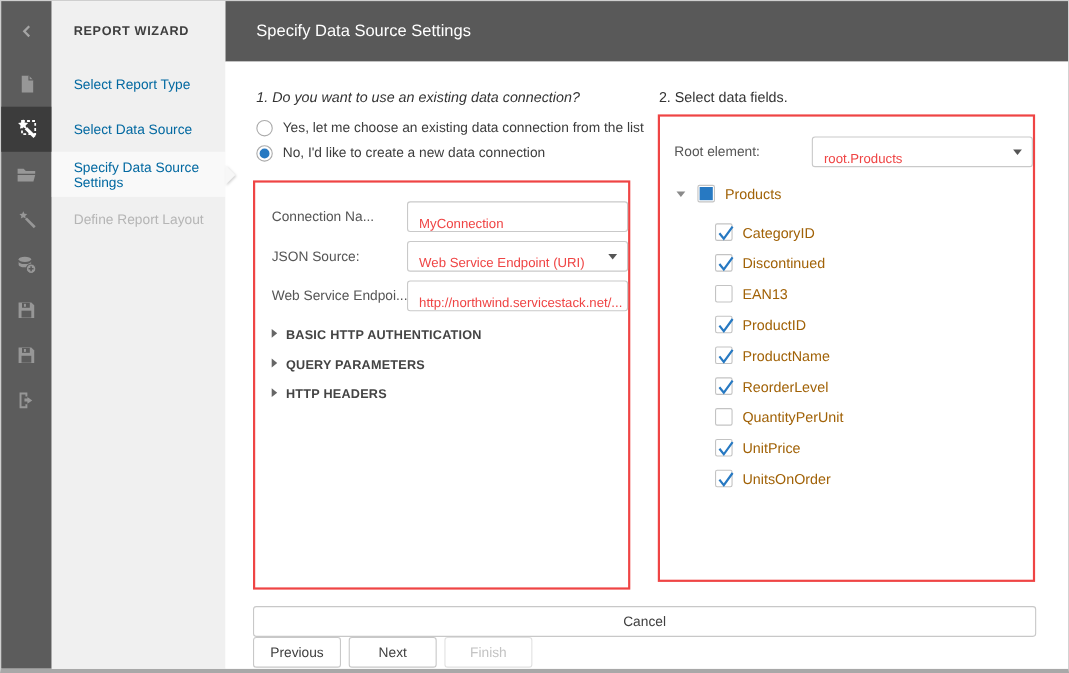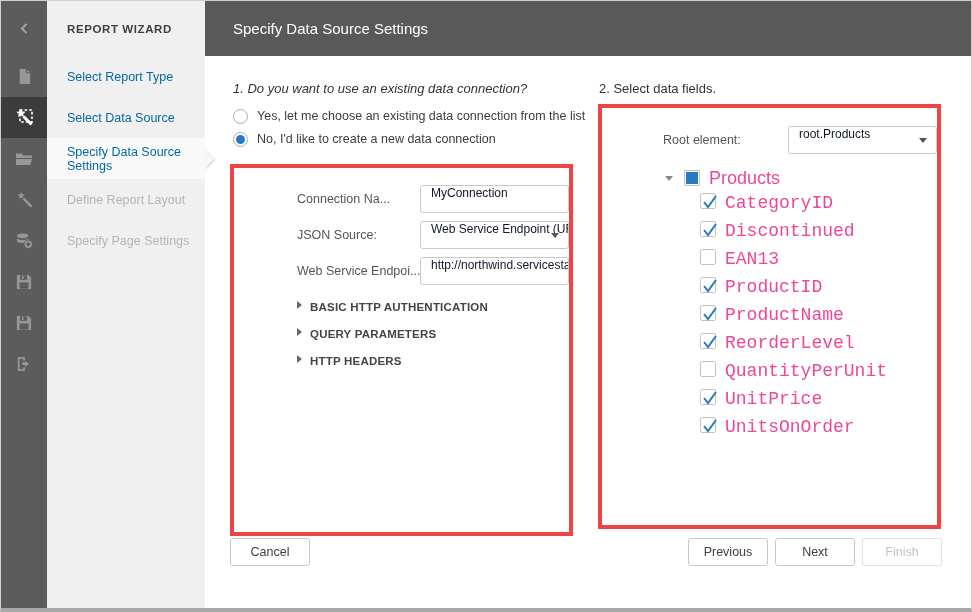--- a/index.html
+++ b/index.html
@@ -44,27 +44,27 @@
   .col-left > .heading { margin:25px 0 0 3px;font-style:italic; }
   .col-right > .heading { margin:25px 0 8px 1px; }
 
   .radio-group { margin:13px 0 0 3px; }
   .radio-row { display:flex; align-items:flex-start; height:19px; margin-bottom:4px; cursor:pointer; }
   .radio { width:15px; height:15px; border:1px solid #ababab; border-radius:50%; background:#fff;
            margin-right:9px; position:relative; flex:none; }
   .radio.selected::after { content:''; position:absolute; inset:2px; border-radius:50%; background:#2779c2; }
   .radio-label { font-size:12.5px; color:#3d3d3d; white-space:nowrap; }
 
-  .panel { border:4px solid #ef4444; background:#fff;padding-left:48px; }
+  .panel { border:2px solid #ef4444; background:#fff; }
   .panel-left { margin-top:13px; height:372px; padding-top:17px; }
 
   .form-row { display:flex; align-items:center; height:28px; margin:0 0 8px 15px; }
   .form-label { width:123px; flex:none; font-size:12.5px; color:#555; white-space:nowrap; overflow:hidden; }
   .control { width:212px; height:28px; border:1px solid #c9c9c9; border-radius:3px; background:#fff;
-             display:flex; align-items:flex-start; padding:0 10px; font-size:12px; color:#0f172a;
+             display:flex; align-items:flex-end; padding:0 10px; font-size:12px; color:#ef4444;
              position:relative; white-space:nowrap; overflow:hidden; }
   .control.select { cursor:pointer; padding-right:22px; }
   .caret { position:absolute; right:9px; top:50%; margin-top:-2px; width:0; height:0;
            border-left:4px solid transparent; border-right:4px solid transparent; border-top:5px solid #555; }
 
   .accordion { margin:16px 0 0 15px; }
   .acc-item { display:flex; align-items:flex-start; height:27px; cursor:pointer; }
   .acc-arrow { width:0; height:0; border-left:5px solid #666; border-top:4px solid transparent;
                border-bottom:4px solid transparent; margin-right:8px; flex:none; }
   .acc-label { font-size:11.5px; font-weight:bold; color:#444; letter-spacing:.2px; }
@@ -75,24 +75,24 @@
 
   .tree { margin-top:9px; }
   .tree-root-row { display:flex; align-items:center; height:30px; margin-left:15px; }
   .expander { width:0; height:0; border-top:5px solid #8a8a8a; border-left:4px solid transparent;
               border-right:4px solid transparent; margin-right:11px; cursor:pointer; flex:none; }
   .checkbox { width:16px; height:16px; border:1px solid #c3c3c3; border-radius:2px; background:#fff;
               position:relative; flex:none; cursor:pointer; }
   .checkbox svg { display:none; position:absolute; left:-1px; top:-2px; }
   .checkbox.checked svg { display:block; }
   .checkbox.indeterminate::after { content:''; position:absolute; inset:1px; background:#2779c2; }
-  .tree-label { font-size:18px; color:#ec4899; margin-left:9px; white-space:nowrap; }
-  .tree-item { display:flex; align-items:flex-start; height:28px; margin-left:50px;font-family:Liberation Mono, monospace; }
-
-  .footer { position:absolute; left:25px; right:29px; top:482px; display:flex; justify-content:space-between; }
+  .tree-label { font-size:13px; color:#a16207; margin-left:9px; white-space:nowrap; }
+  .tree-item { display:flex; align-items:flex-end; height:28px; margin-left:50px; }
+
+  .footer { position:absolute; left:25px; right:29px; top:495px; display:flex; justify-content:space-between;flex-direction:column; }
   .btn-group { display:flex; gap:7px; }
   .btn { min-width:80px; height:28px; border:1px solid #c8c8c8; border-radius:3px; background:#fff;
          color:#404040; font-size:12.5px; font-family:inherit; display:inline-flex; align-items:center;
          justify-content:center; cursor:pointer; padding:0 14px; }
   .btn.disabled { color:#c3c3c3; border-color:#e1e1e1; cursor:default; }
 </style>
 </head>
 <body>
 
 <div class="window">
@@ -173,23 +173,20 @@
         </div>
 
         <div class="side-item active">
           <span>Specify Data Source Settings</span>
         </div>
 
         <div class="side-item disabled">
           <span>Define Report Layout</span>
         </div>
 
-        <div class="side-item disabled">
-          <span>Specify Page Settings</span>
-        </div>
       </div>
   </div>
 
   <div class="main">
     <div class="main-header">
       <span>Specify Data Source Settings</span>
     </div>
 
     <div class="main-body">
       <div class="columns">

